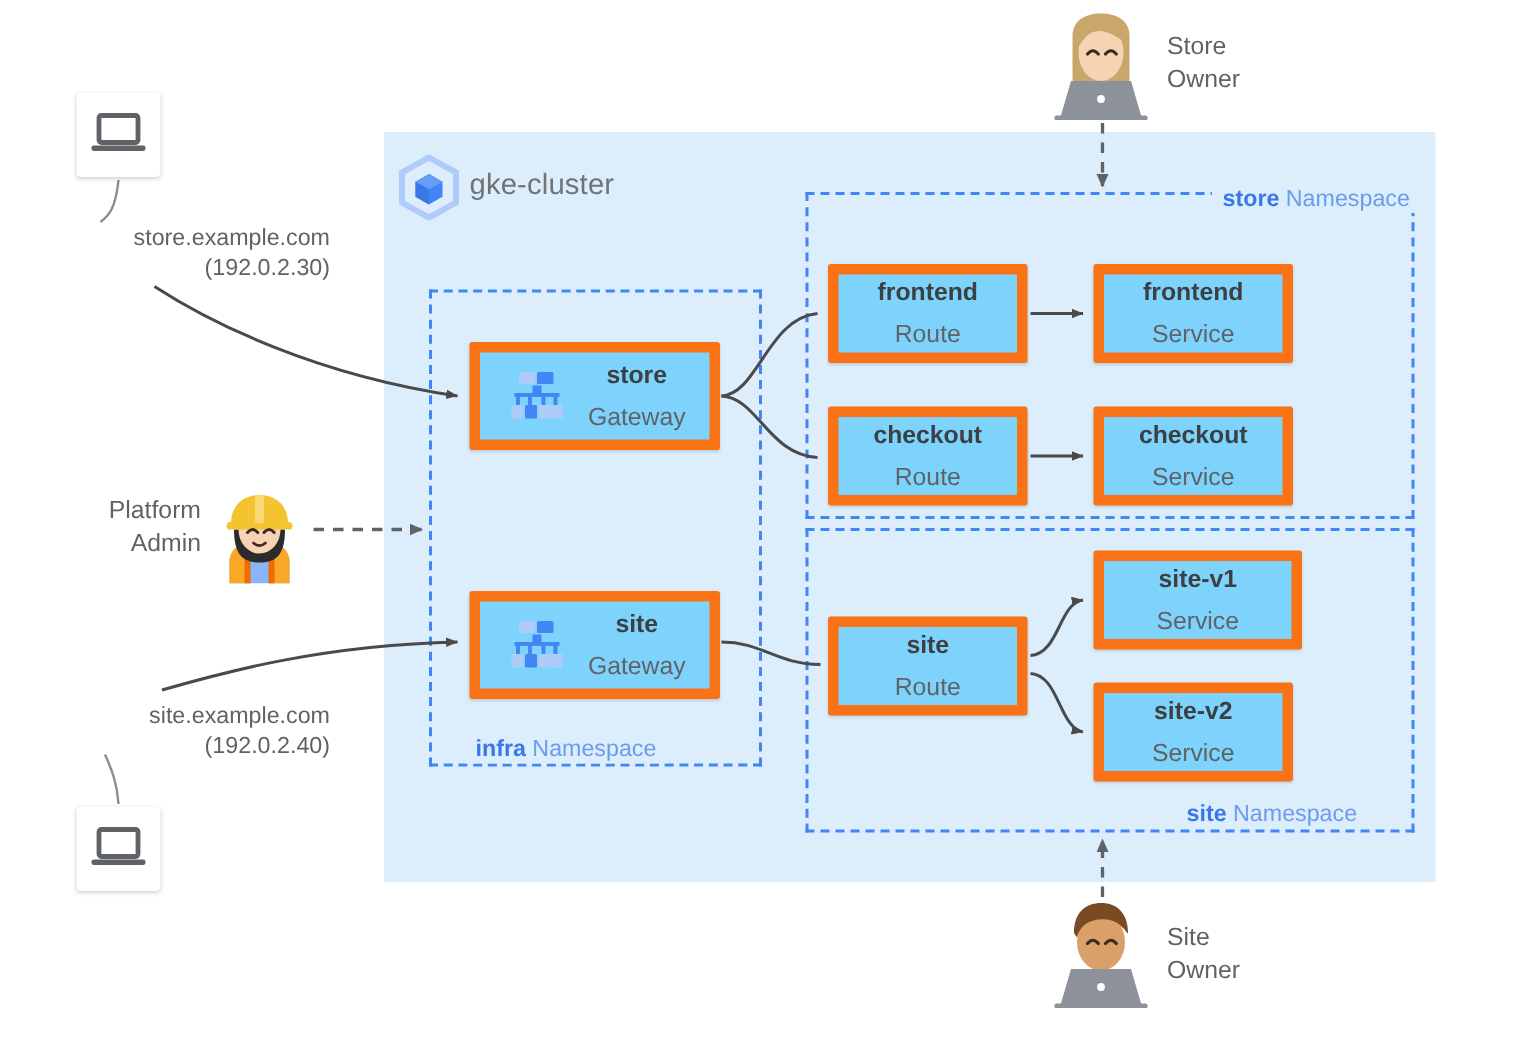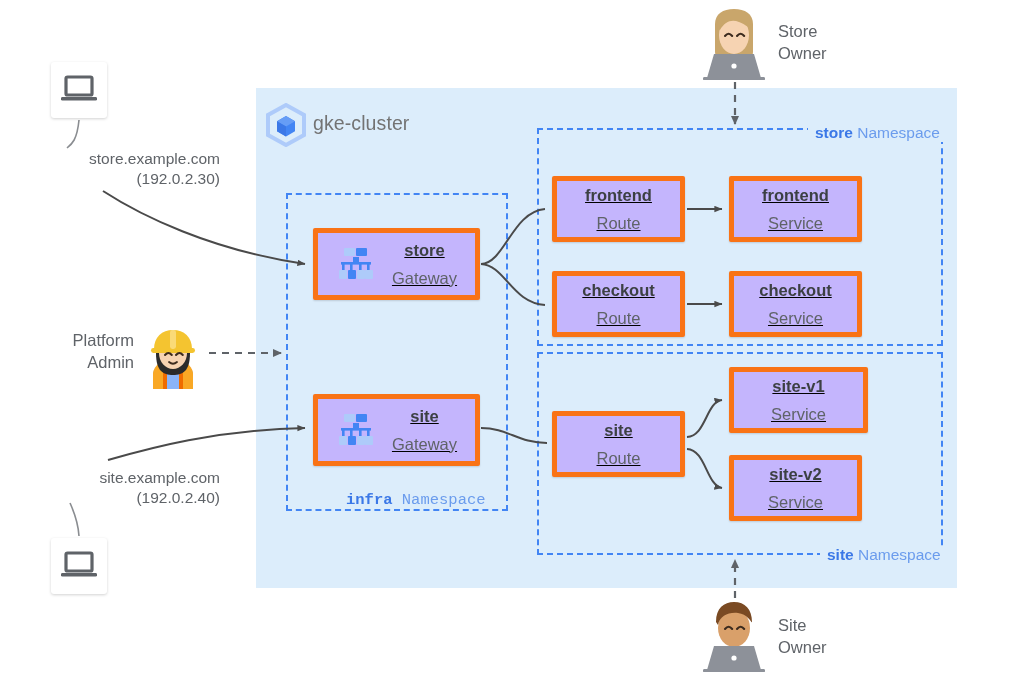--- a/index.html
+++ b/index.html
@@ -47,36 +47,35 @@
 
   .ns-label {
     position: absolute;
     font-size: 15.5px;
     color: #6b9ced;
     background: #dcedfb;
     padding: 0 7px;
     white-space: nowrap;
   }
   .ns-label b { color: #3b78e7; font-weight: bold; }
-  .lbl-infra { left: 339px; top: 491px; font-family: Liberation Mono, monospace; }
+  .lbl-infra { left: 310px; top: 491px; }
   .lbl-store { left: 770px; top: 124px; margin-left: 38px; }
-  .lbl-site  { left: 784px; top: 546px; margin-left: 36px; }
+  .lbl-site  { left: 784px; top: 534px; }
 
   
   .card {
     position: absolute;
-    background: #c4b5fd;
-    border: 5px solid #f97316;
+    background: #7dd3fc;
+    border: 7px solid #f97316;
     border-radius: 2px;
     box-shadow: 0 1px 2px rgba(0,0,0,.14);
     display: flex;
     flex-direction: column;
     align-items: center;
     justify-content: center;
-    text-decoration: underline;
   }
   .card .t1 {
     font-size: 16.5px; font-weight: bold; color: #3c4043;
     line-height: 1.1;
   }
   .card .t2 {
     font-size: 16.5px; color: #5f6368; margin-top: 9px;
     line-height: 1.1;
   }
   .card.gw { flex-direction: row; justify-content: flex-start; }

